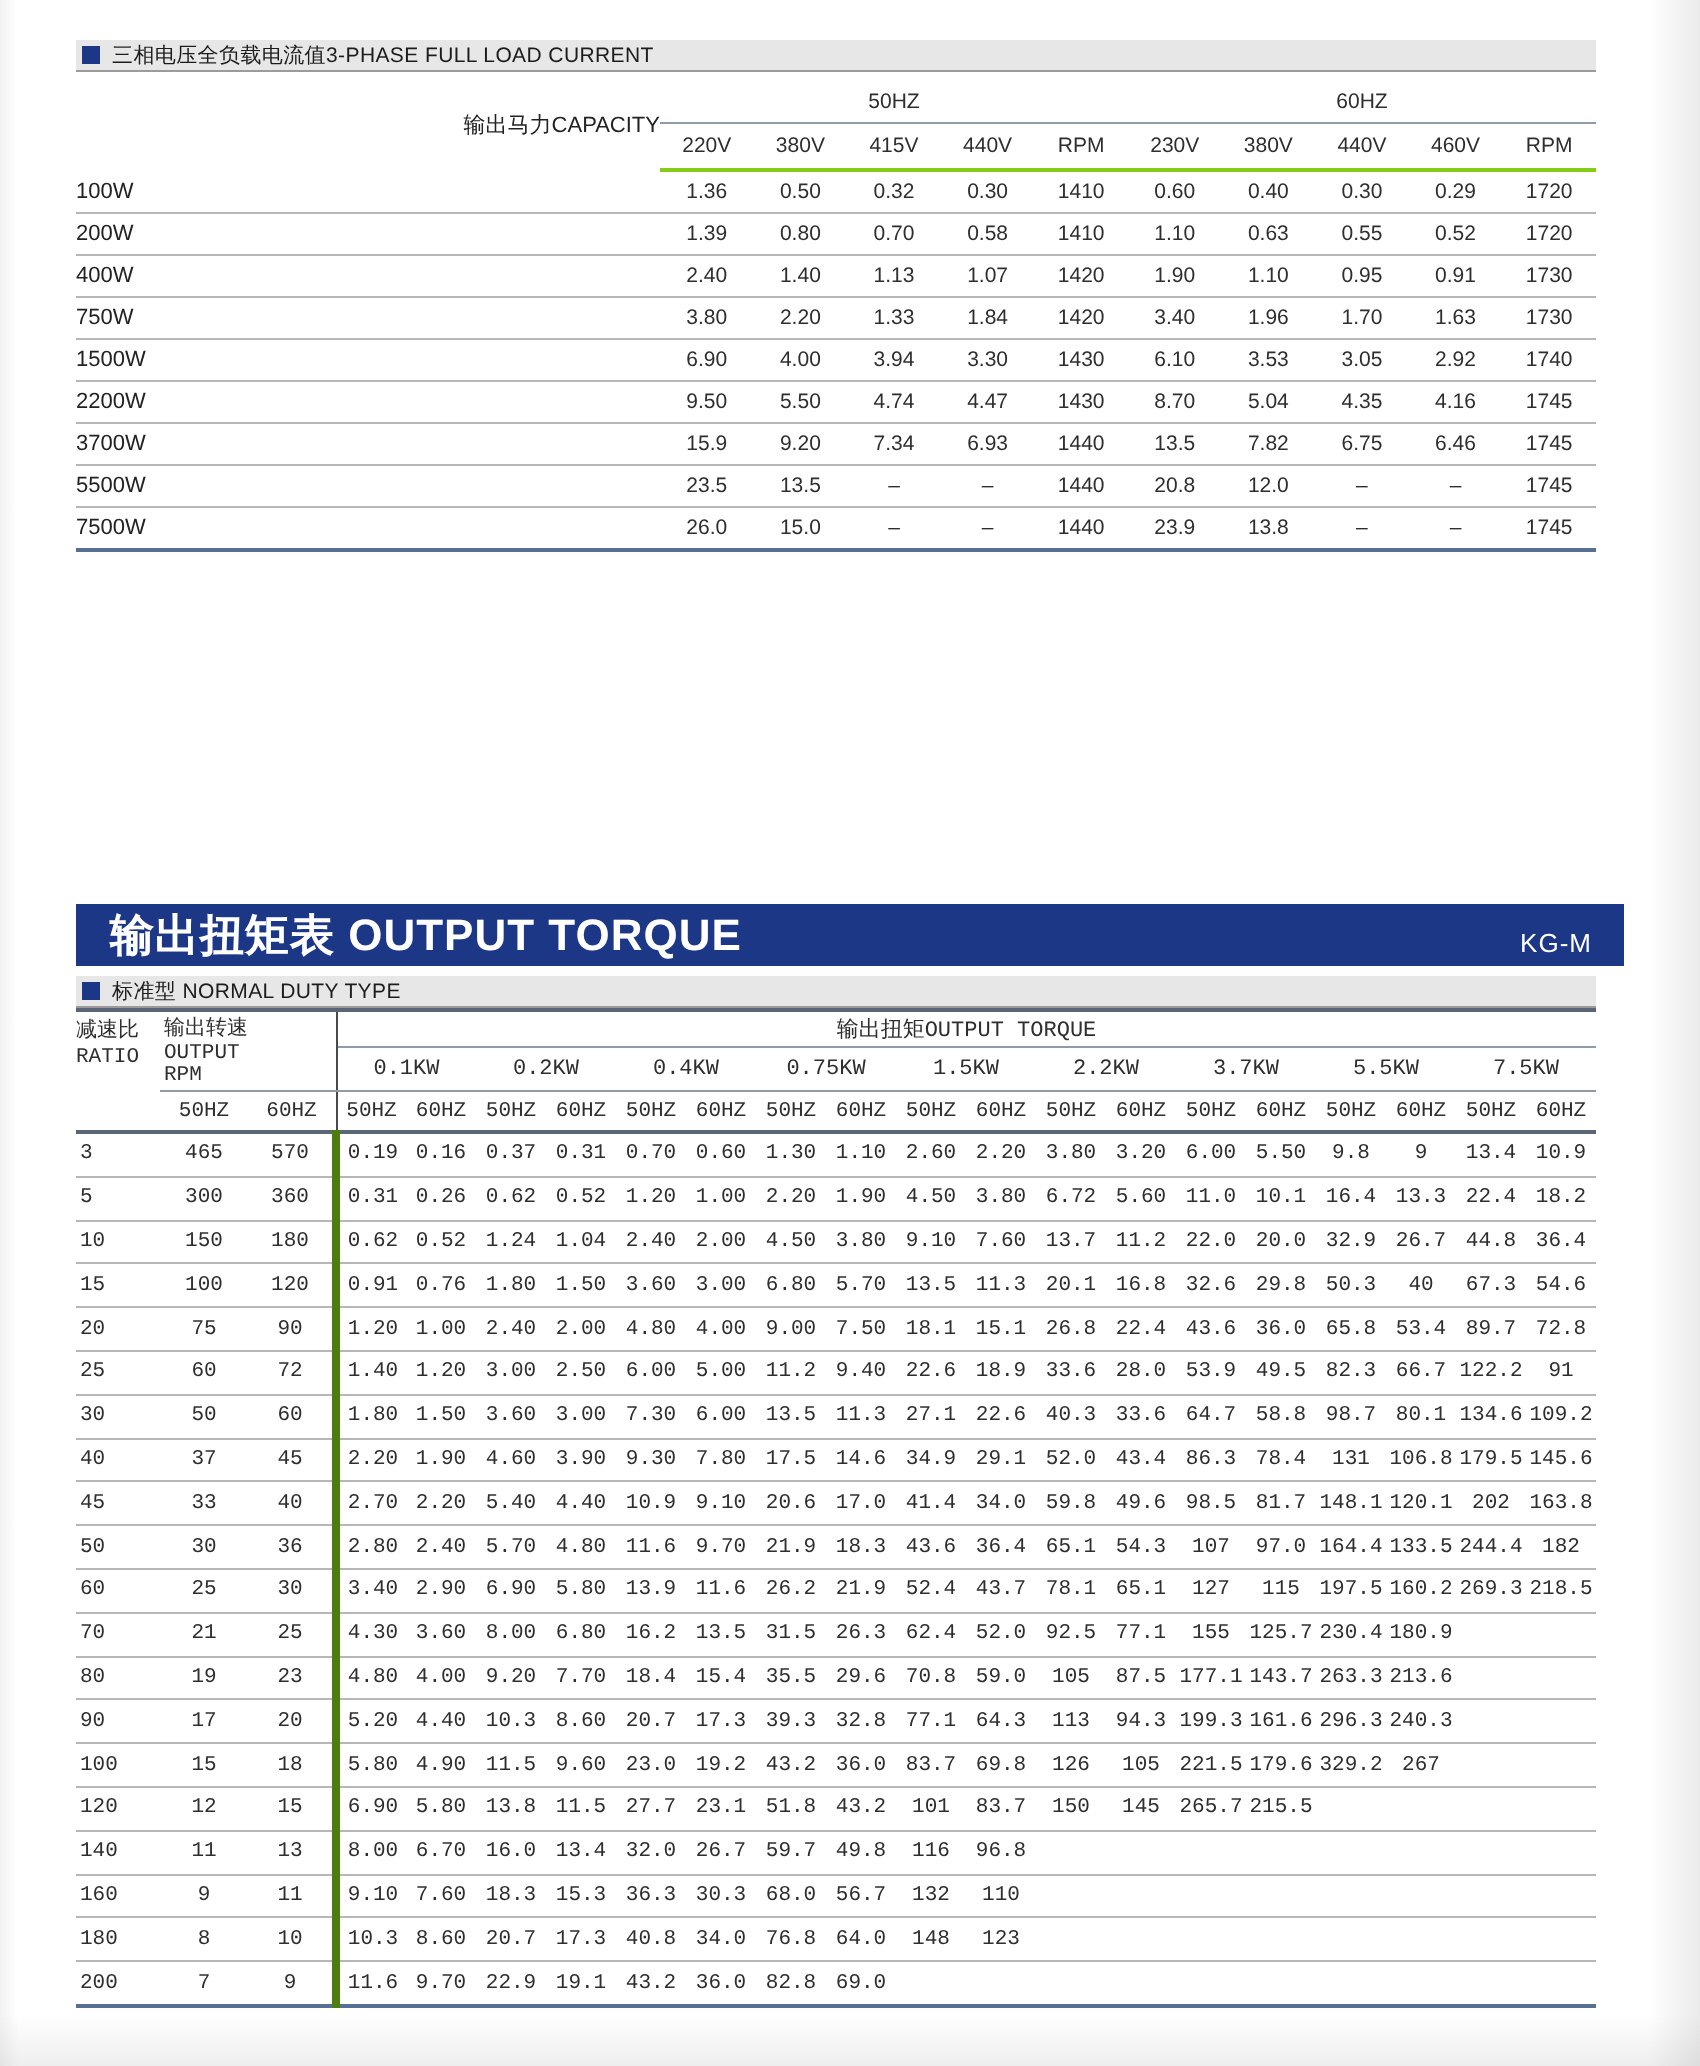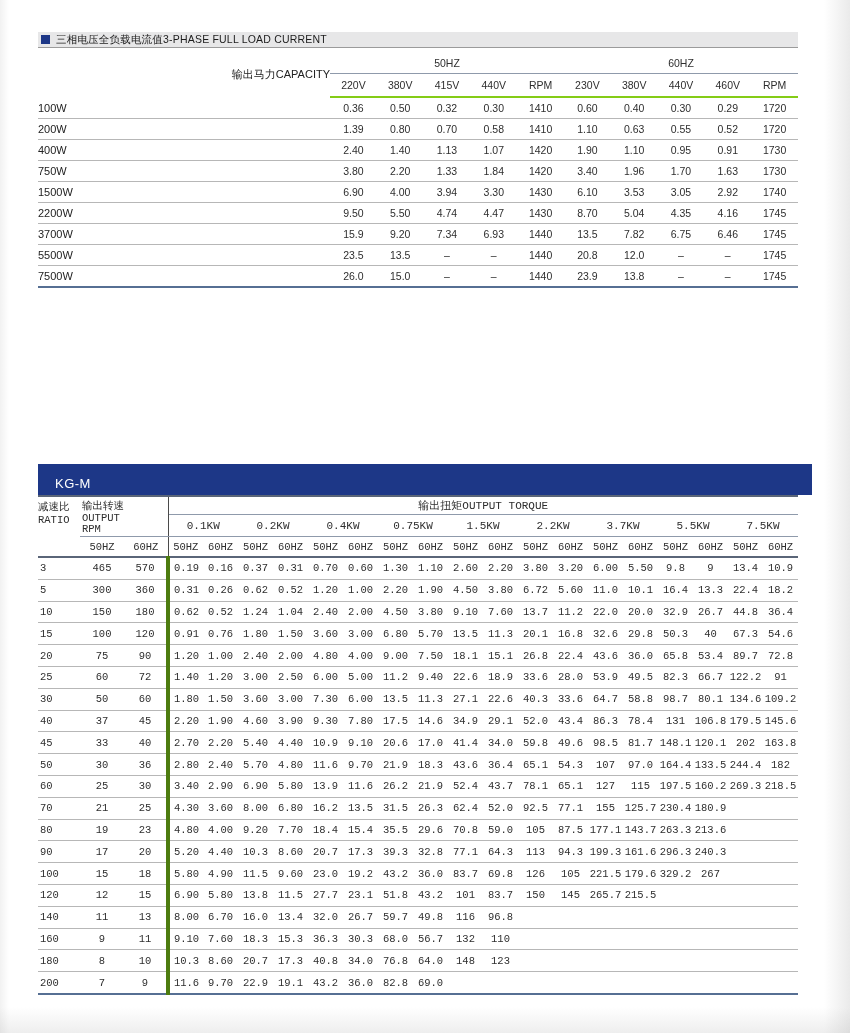--- a/index.html
+++ b/index.html
@@ -7,21 +7,21 @@
     width:850px;height:1033px;position:relative;overflow:hidden;
     background:#ffffff;
     font-family:"Liberation Sans","DejaVu Sans",sans-serif;
     color:#2e2e2e;
   }
   .edge{position:absolute;pointer-events:none;z-index:5;}
   .edge-right{top:0;right:0;width:26px;height:100%;background:linear-gradient(to right,rgba(160,160,160,0),rgba(160,160,160,0.22));}
   .edge-left{top:0;left:0;width:9px;height:100%;background:linear-gradient(to left,rgba(160,160,160,0),rgba(160,160,160,0.14));}
   .edge-bottom{left:0;bottom:0;width:100%;height:26px;background:linear-gradient(to bottom,rgba(160,160,160,0),rgba(160,160,160,0.18));}
 
-  .page{position:absolute;left:38px;top:32px;width:760px;}
+  .page{position:absolute;left:38px;top:20px;width:760px;}
 
   
   .section-bar{
     height:16px;background:#e7e7e8;border-bottom:1px solid #9b9b9b;
     display:flex;align-items:center;gap:6px;padding-left:3px;box-sizing:border-box;
   }
   .sq{width:9px;height:9px;background:#1d3787;flex:0 0 auto;}
   .section-bar-label{font-size:10.5px;color:#1c1c1c;letter-spacing:0.2px;white-space:nowrap;}
 
   table{border-collapse:collapse;table-layout:fixed;width:760px;}
@@ -111,21 +111,21 @@
             <th>230V</th>
             <th>380V</th>
             <th>440V</th>
             <th>460V</th>
             <th>RPM</th>
           </tr>
       </thead>
       <tbody>
           <tr>
             <td class="row-label">100W</td>
-            <td>0.36</td>
+            <td>1.36</td>
             <td>0.50</td>
             <td>0.32</td>
             <td>0.30</td>
             <td>1410</td>
             <td>0.60</td>
             <td>0.40</td>
             <td>0.30</td>
             <td>0.29</td>
             <td>1720</td>
           </tr>
@@ -232,23 +232,28 @@
             <td>–</td>
             <td>–</td>
             <td>1745</td>
           </tr>
         </tbody>
     </table>
   </section>
 
   <section class="sec2">
     <div class="title-bar">
+      <span class="title-text">输出扭矩表 OUTPUT TORQUE</span>
       <span class="unit">KG-M</span>
     </div>
 
+    <div class="section-bar">
+      <span class="sq"></span>
+      <span class="section-bar-label">标准型 NORMAL DUTY TYPE</span>
+    </div>
 
     <table class="torque">
         <colgroup>
           <col style="width: 42px;">
           <col style="width: 44px;">
           <col style="width: 44px;">
           <col>
           <col>
           <col>
           <col>

